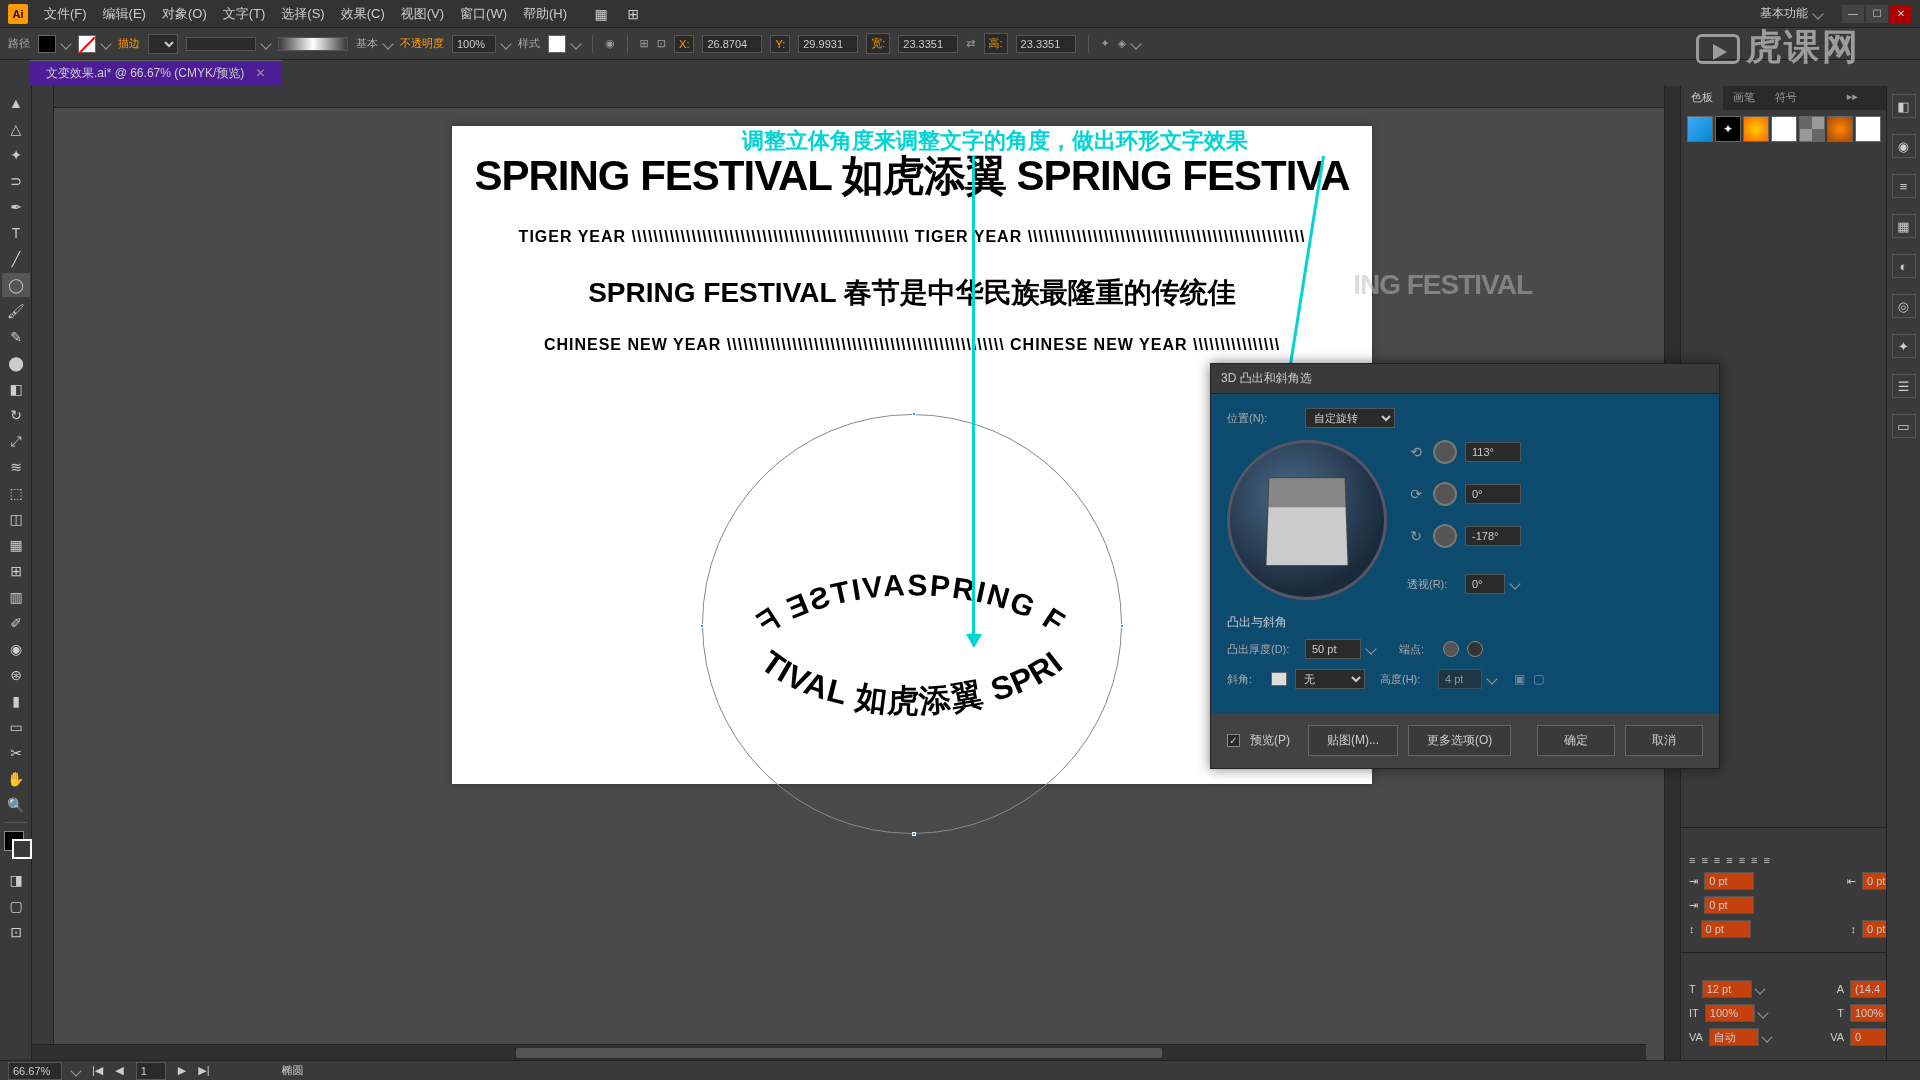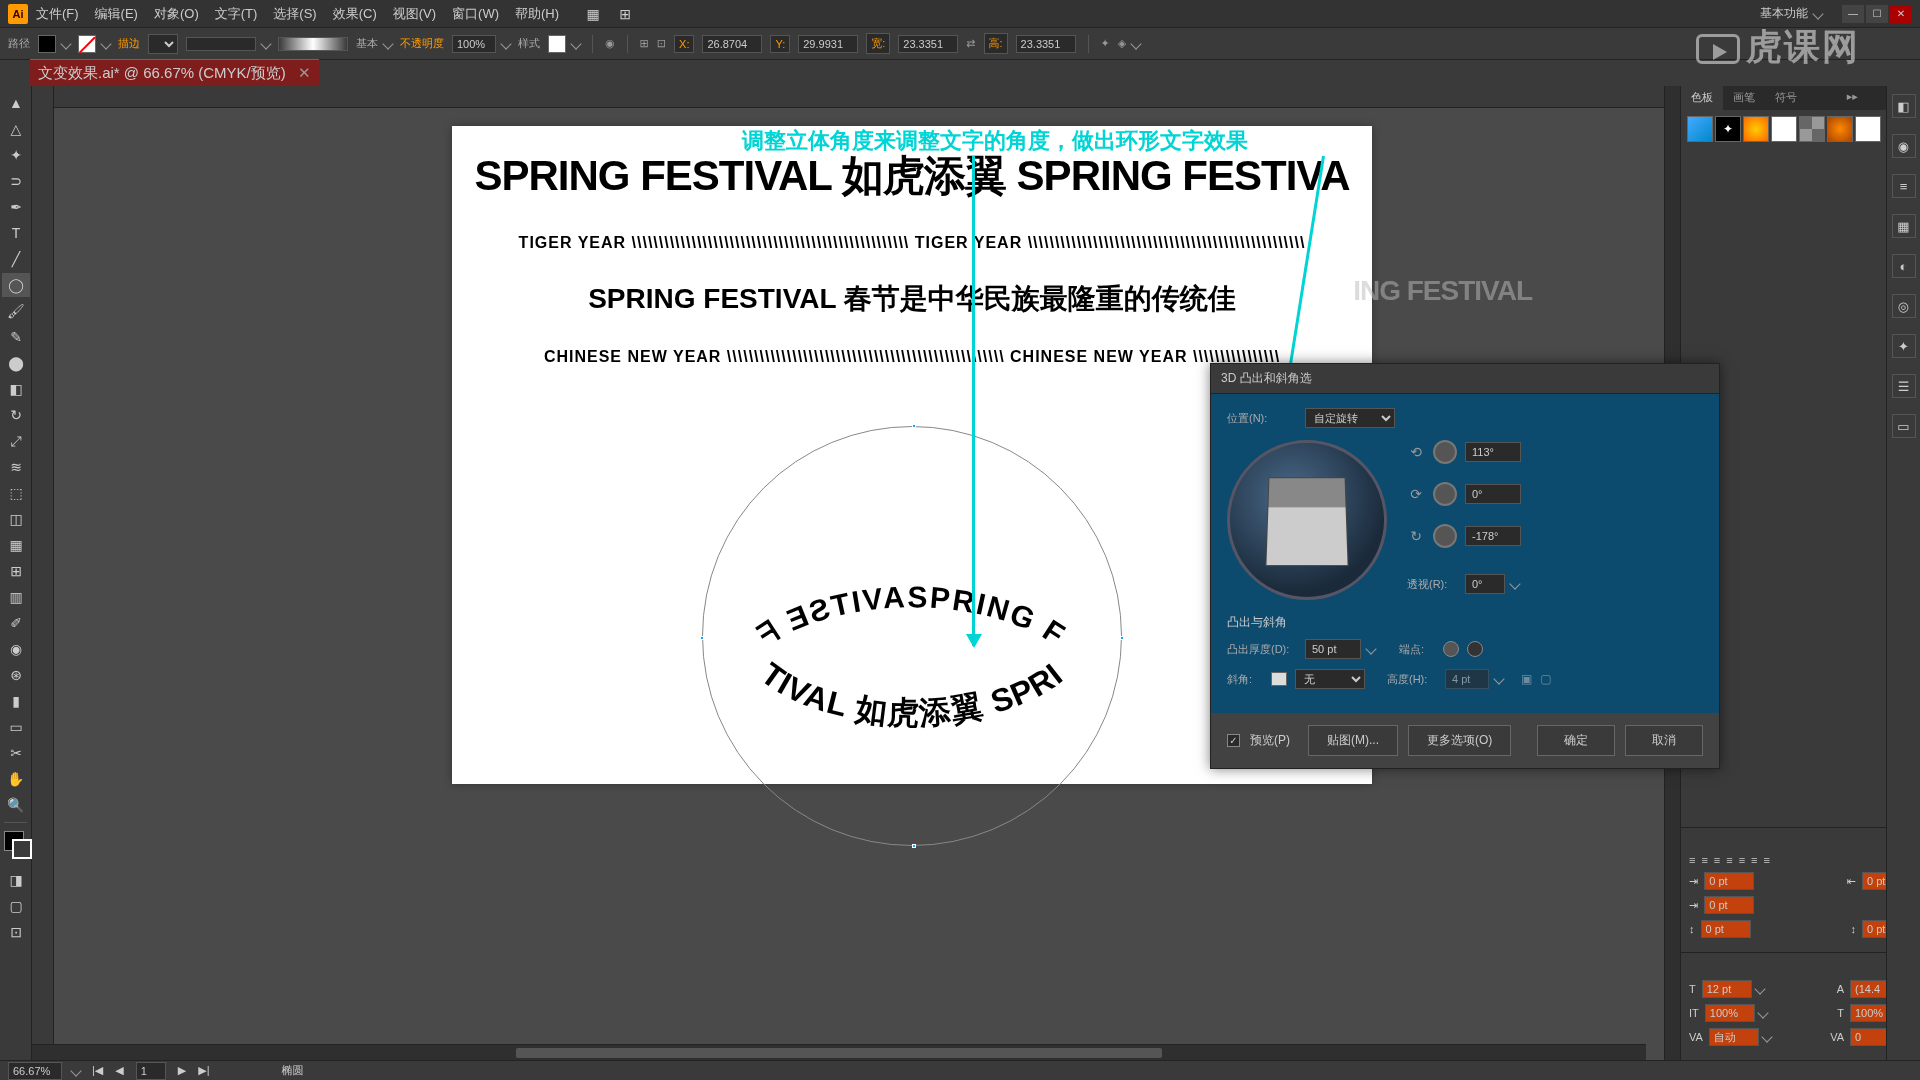--- a/index.html
+++ b/index.html
@@ -1,49 +1,49 @@
 <!DOCTYPE html>
 <html><head>
 <meta charset="utf-8">
 <style>
 *{margin:0;padding:0;box-sizing:border-box;font-family:"Microsoft YaHei",sans-serif;user-select:none}
 body{background:#4a4a4a;width:1920px;height:1080px;overflow:hidden;position:relative;color:#ccc;font-size:12px}
 .top-menu{background:#333;height:28px;display:flex;align-items:center;padding:0 8px;border-bottom:1px solid #222}
-.ai-logo{width:20px;height:20px;background:#ff9a00;color:#330000;display:flex;align-items:center;justify-content:center;font-weight:bold;font-size:11px;margin-right:0;border-radius:2px}
+.ai-logo{width:20px;height:20px;background:#ff9a00;color:#330000;display:flex;align-items:center;justify-content:center;font-weight:bold;font-size:11px;margin-right:8px;border-radius:2px}
 .menu-item{color:#ccc;padding:0 8px;font-size:13px;cursor:pointer}
 .menu-right{margin-left:auto;display:flex;align-items:center;gap:8px}
 .win-controls{display:flex;gap:2px;margin-left:12px}
 .win-btn{width:22px;height:18px;background:#444;display:flex;align-items:center;justify-content:center;font-size:10px;cursor:pointer}
 .close-btn{background:#aa0000}
 .control-bar{background:#3a3a3a;height:32px;display:flex;align-items:center;padding:0 8px;gap:8px;border-bottom:1px solid #222;font-size:11px}
 .ctrl-label{color:#aaa}
 .ctrl-swatch{width:18px;height:18px;background:#000;border:1px solid #666}
 .ctrl-swatch.none{background:#fff;position:relative}
 .ctrl-swatch.none::after{content:"";position:absolute;width:140%;height:1.5px;background:red;transform:rotate(-45deg);top:50%;left:-20%}
 .ctrl-input{background:#2a2a2a;border:1px solid #555;color:#ccc;padding:2px 4px;width:60px;font-size:11px}
 .ctrl-select{background:#2a2a2a;border:1px solid #555;color:#ccc;padding:2px 4px;font-size:11px}
 .orange-text{color:#ff9a00}
 .dim-icon{color:#ff9a00;font-size:11px;padding:2px 4px;background:#2a2a2a;border:1px solid #555}
 .tab-bar{background:#3a3a3a;height:26px;display:flex;align-items:center;padding-left:30px}
-.doc-tab{background:#7f1d1d;padding:4px 8px;color:#ccc;font-size:15px;border-top:1px solid #666}
+.doc-tab{background:#4c1d95;padding:4px 16px;color:#ccc;font-size:12px;border-top:1px solid #666}
 .tab-close{margin-left:8px;color:#999}
 .main-area{position:relative;height:calc(100% - 106px);display:flex}
 .left-tools{width:32px;background:#3a3a3a;display:flex;flex-direction:column;padding:4px 0;border-right:1px solid #222}
 .tool{width:28px;height:24px;display:flex;align-items:center;justify-content:center;color:#ccc;cursor:pointer;font-size:14px;margin:1px 2px}
 .tool.active{background:#555}
 .tool-sep{height:1px;background:#555;margin:4px 4px}
 .fill-stroke{padding:6px;position:relative;height:40px}
 .fill-box{width:20px;height:20px;background:#000;border:1px solid #888;position:absolute;top:4px;left:4px}
 .stroke-box{width:20px;height:20px;background:#3a3a3a;border:2px solid #fff;position:absolute;top:12px;left:12px}
 .canvas-wrap{flex:1;background:#4a4a4a;position:relative;overflow:hidden}
 .ruler-h{position:absolute;top:0;left:22px;right:0;height:22px;background:#3a3a3a;border-bottom:1px solid #222}
 .ruler-v{position:absolute;top:0;left:0;bottom:0;width:22px;background:#3a3a3a;border-right:1px solid #222}
 .artboard{position:absolute;top:40px;left:420px;width:920px;height:658px;background:#fff;box-shadow:0 0 8px rgba(0,0,0,0.3)}
 .title-text{font-size:42px;font-weight:900;text-align:center;color:#000;margin-top:22px;letter-spacing:-1px}
-.sub-text{font-size:16px;font-weight:bold;text-align:center;color:#000;margin-top:30px;letter-spacing:1px}
+.sub-text{font-size:16px;font-weight:bold;text-align:center;color:#000;margin-top:24px;letter-spacing:1px}
 .mid-text{font-size:28px;font-weight:900;text-align:center;color:#000;margin-top:28px}
 .circle-container{position:relative;width:420px;height:420px;margin:60px auto 0}
 .circle-outline{width:100%;height:100%;border:1px solid #888;border-radius:50%;position:absolute}
 .circle-text{position:absolute;width:100%;height:100%}
 .annotation{position:absolute;top:40px;left:710px;color:#00d4d4;font-size:22px;font-weight:bold;z-index:10}
 .arrow-line{position:absolute;width:3px;background:#00d4d4;z-index:9}
 .arrow1{top:70px;left:940px;height:490px}
 .arrow2{top:70px;left:1290px;height:345px;transform:rotate(9deg);transform-origin:top}
 .arrow-head{width:0;height:0;border-left:8px solid transparent;border-right:8px solid transparent;border-top:14px solid #00d4d4;position:absolute;bottom:-2px;left:-6px}
 .right-panels{width:240px;background:#3a3a3a;border-left:1px solid #222;display:flex;flex-direction:column}
@@ -383,21 +383,21 @@
       <input class="angle-input" value="50 pt" style="">
         <span class="dd"></span>
       <span class="field-label" style="margin-left:16px;min-width:36px">端点:</span>
       <span class="radio-btn"></span>
       <span class="radio-btn" style="background:#333"></span>
     </div>
     <div class="field-row">
       <span class="field-label" style="min-width:36px">斜角:</span>
       <div style="width:16px;height:14px;background:#ddd;border:1px solid #666"></div>
       <select class="ctrl-select" style="width:70px"><option>无</option></select>
-      <span class="field-label" style="margin-left:14px;min-width:50px">高度(H):</span>
+      <span class="field-label" style="margin-left:7px;min-width:50px">高度(H):</span>
       <input class="angle-input" style="width: 44px; opacity: 0.6;" value="4 pt">
         <span class="dd"></span>
       <span style="margin-left:10px;opacity:.5">▣</span>
       <span style="opacity:.5">▢</span>
     </div>
   </div>
   <div class="dialog-footer">
     <span class="checkbox">✓</span>
     <span>预览(P)</span>
     <button class="dlg-btn" style="margin-left:8px">贴图(M)...</button>

